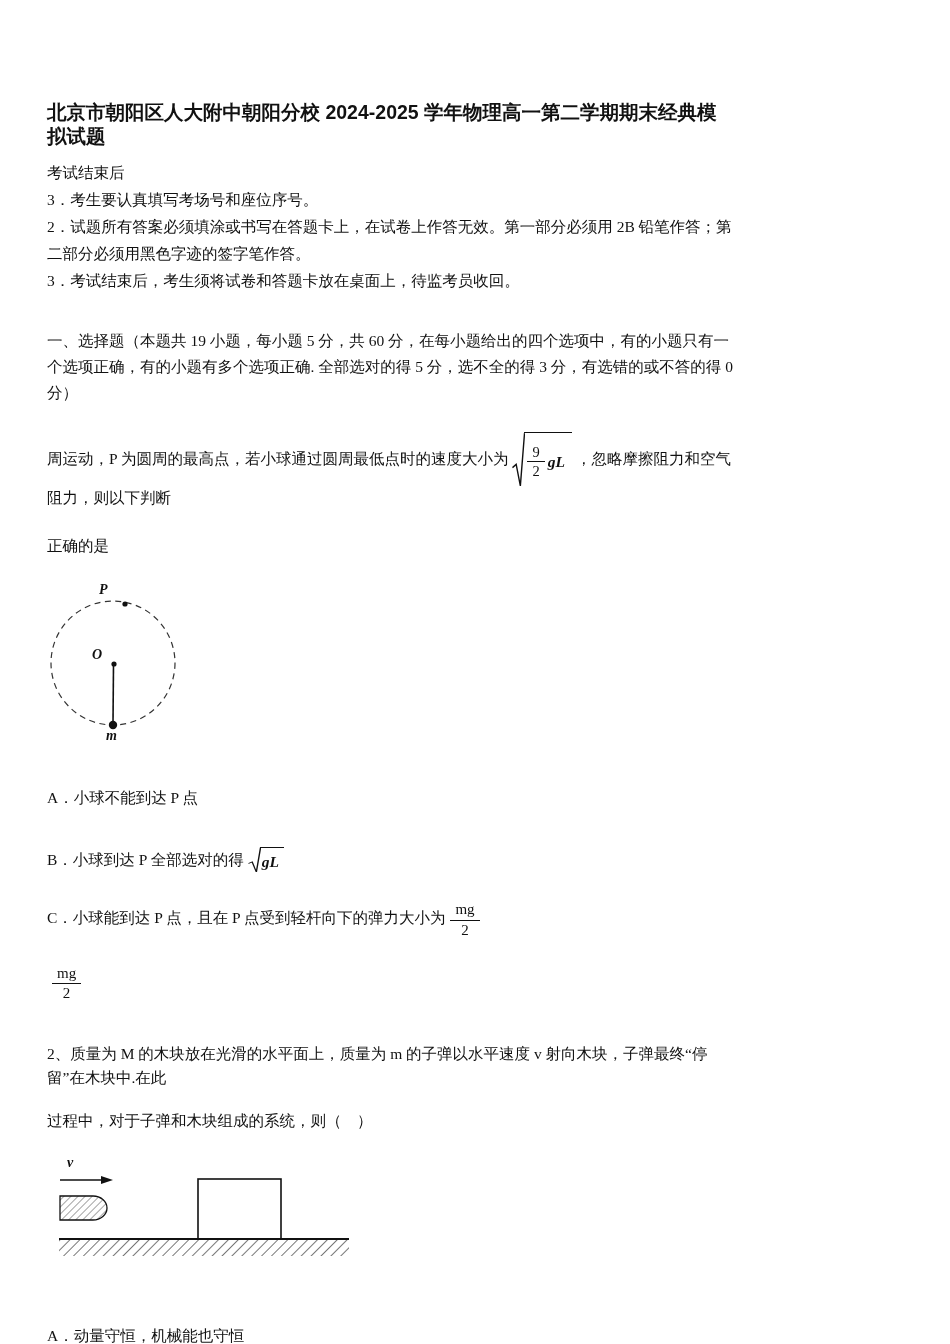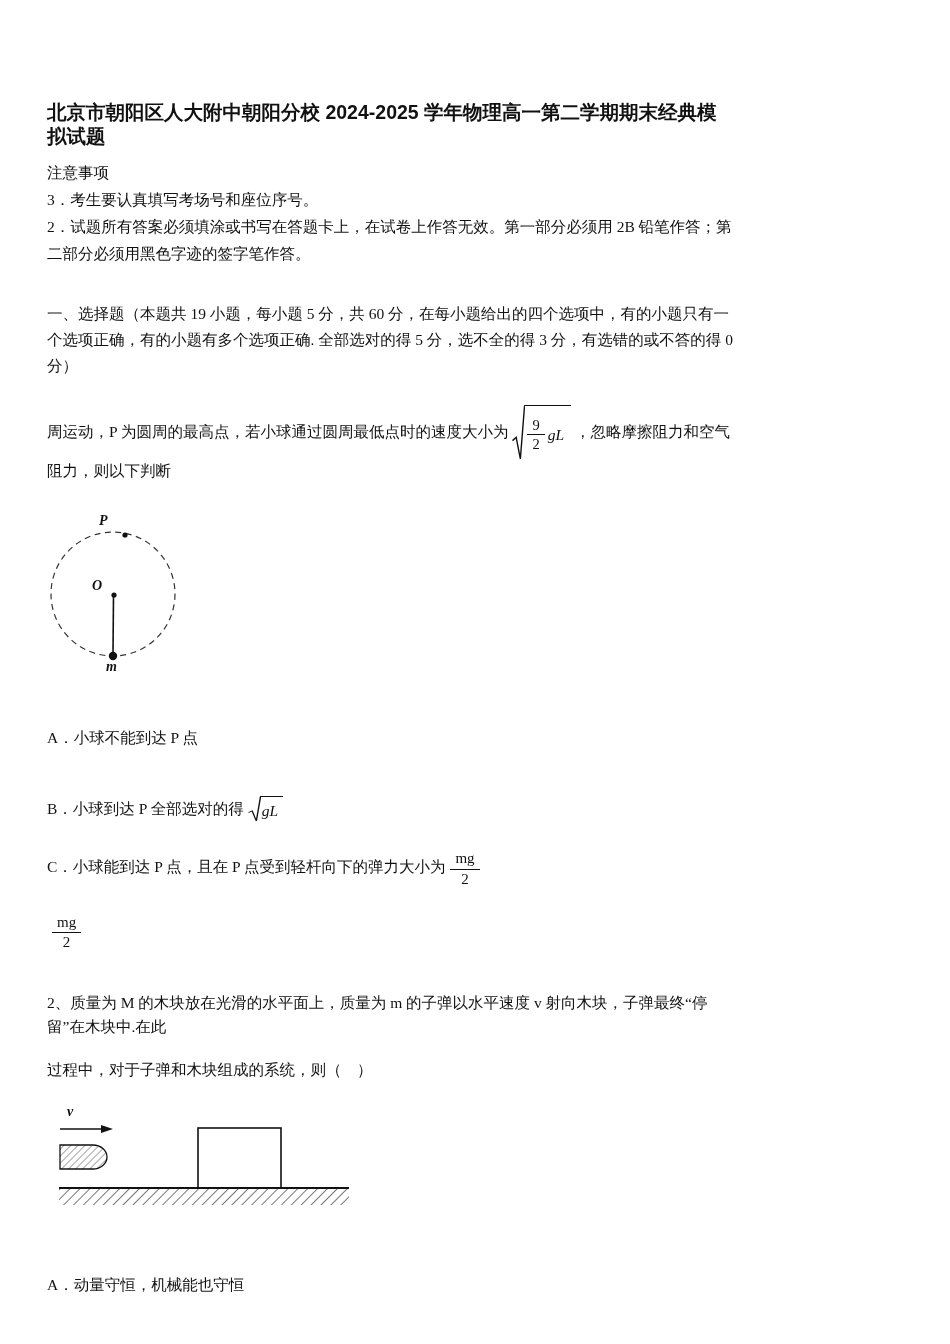--- a/index.html
+++ b/index.html
@@ -57,26 +57,26 @@
     flex-direction: column;
     align-items: center;
     font-size: 14.5px;
     line-height: 1.15;
   }
   .frac .num { border-bottom: 1.2px solid #111; padding: 0 5px 1px 5px; }
   .frac .den { padding-top: 1px; }
   .frac-inline { vertical-align: middle; margin: 0 5px; font-size: 15px; }
   .frac-inline .num { }
 
-  .var { font-style: italic; }
+  .var { font-style: italic; font-weight: bold; }
 
   .figure1 { margin: 18px 0 10px 0; }
   .figure2 { margin: 20px 0 14px 10px; }
 
-  .option { margin: 45px 0 0 0; line-height: 26px; }
+  .option { margin: 36px 0 0 0; line-height: 26px; }
   .option-tall { margin: 26px 0 0 0; }
 
   .q2-line { margin: 40px 0 0 0; line-height: 24px; }
   .q2-line2 { margin: 19px 0 0 0; line-height: 24px; }
   .q2-option { margin: 40px 0 0 0; line-height: 24px; }
 
   .flabel {
     font-style: italic;
     font-weight: bold;
     font-size: 14px;
@@ -86,23 +86,24 @@
   .dashcircle { fill: none; stroke: #333; stroke-width: 1.2; stroke-dasharray: 6 4.5; }
 </style>
 </head>
 <body>
 
 <div class="page">
 
   <h1 class="title">北京市朝阳区人大附中朝阳分校 2024-2025 学年物理高一第二学期期末经典模拟试题</h1>
 
   <div class="notice">
-    <p class="notice-header">注意事项</p>
+    <p class="notice-header">考试结束后</p>
     <p>3．考生要认真填写考场号和座位序号。</p>
     <p>2．试题所有答案必须填涂或书写在答题卡上，在试卷上作答无效。第一部分必须用 2B 铅笔作答；第二部分必须用黑色字迹的签字笔作答。</p>
+    <p>3．考试结束后，考生须将试卷和答题卡放在桌面上，待监考员收回。</p>
   </div>
 
   <p class="section-heading">一、选择题（本题共 19 小题，每小题 5 分，共 60 分，在每小题给出的四个选项中，有的小题只有一个选项正确，有的小题有多个选项正确. 全部选对的得 5 分，选不全的得 3 分，有选错的或不答的得 0 分）</p>
 
   <div>
 
     <div class="q1-line2">
       <span>周运动，P 为圆周的最高点，若小球通过圆周最低点时的速度大小为</span><span class="sqrt sqrt-big">
           <svg class="rsvg" viewBox="0 0 14 52" preserveAspectRatio="none">
             <path d="M0.5,33 L4.5,30 L9,50 L13.5,1" fill="none" stroke="#111" stroke-width="1.5"></path>
@@ -110,20 +111,21 @@
           <span class="radicand">
             <span class="frac">
               <span class="num">9</span>
               <span class="den">2</span>
             </span>
             <span class="var">gL</span>
           </span>
         </span><span>，忽略摩擦阻力和空气阻力，则以下判断</span>
     </div>
 
+    <div class="q1-line3">正确的是</div>
 
     <div class="figure1">
       <svg width="152" height="166" viewBox="0 0 152 166">
         <circle class="dashcircle" cx="66" cy="87" r="62"></circle>
         <text class="flabel" x="52" y="18">P</text>
         <circle cx="78" cy="28" r="2.6" fill="#111"></circle>
         <text class="flabel" x="45" y="83">O</text>
         <circle cx="67" cy="88" r="2.6" fill="#111"></circle>
         <line x1="66.5" y1="88" x2="66" y2="147" stroke="#111" stroke-width="1.6"></line>
         <circle cx="66" cy="149" r="4.2" fill="#111"></circle>

